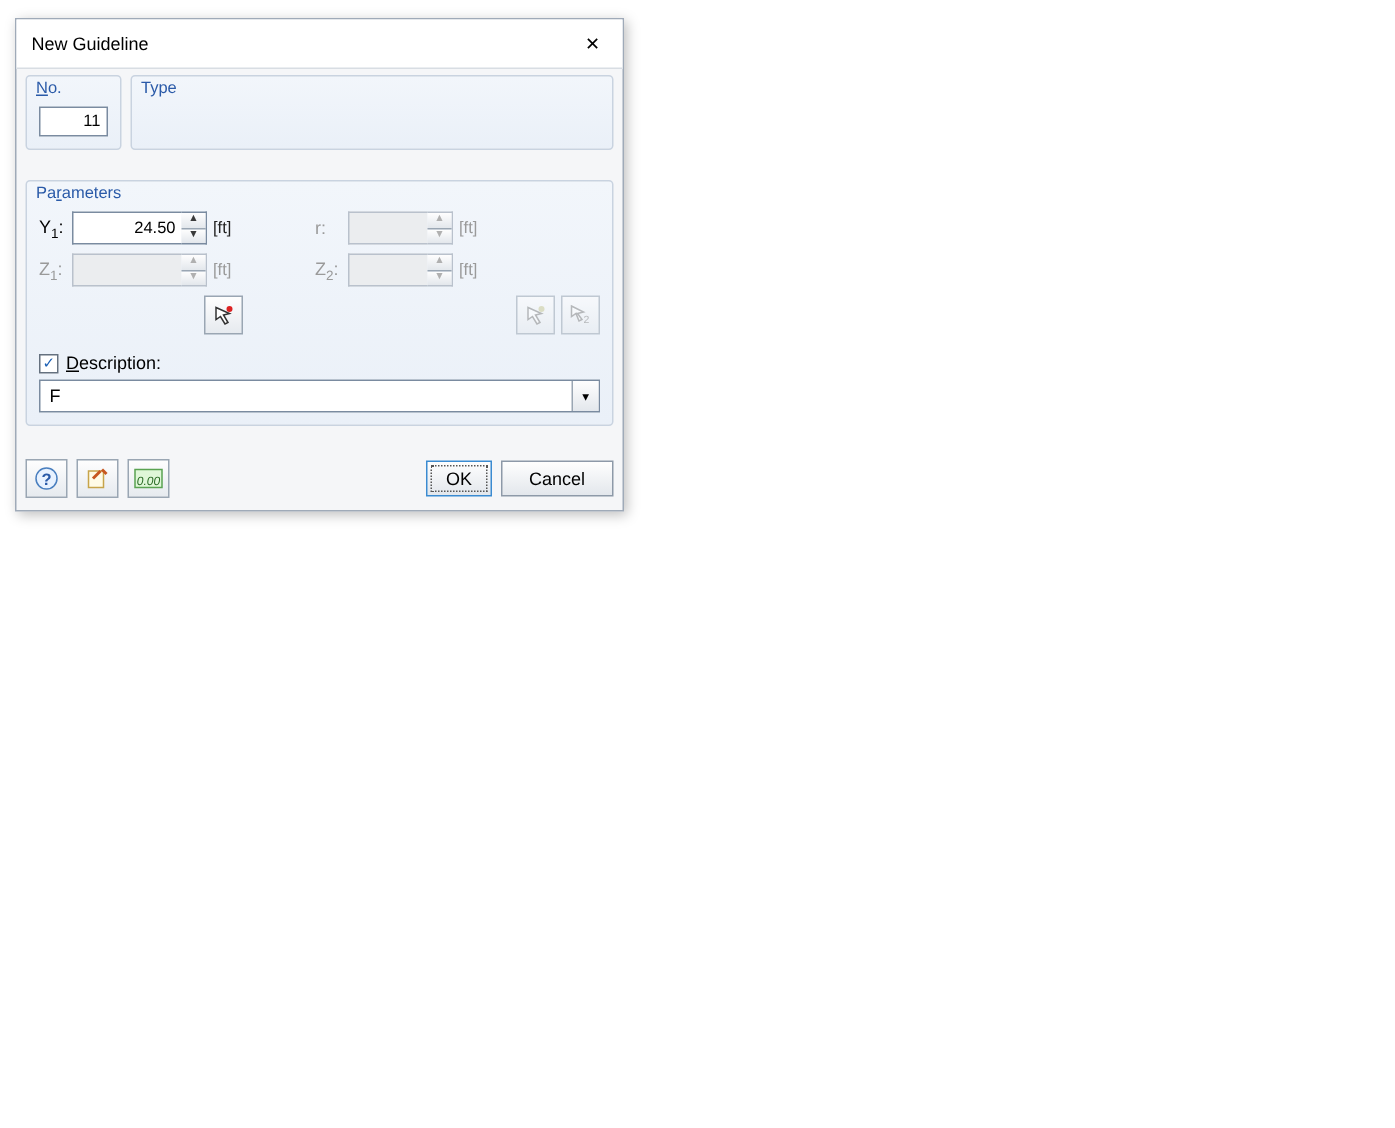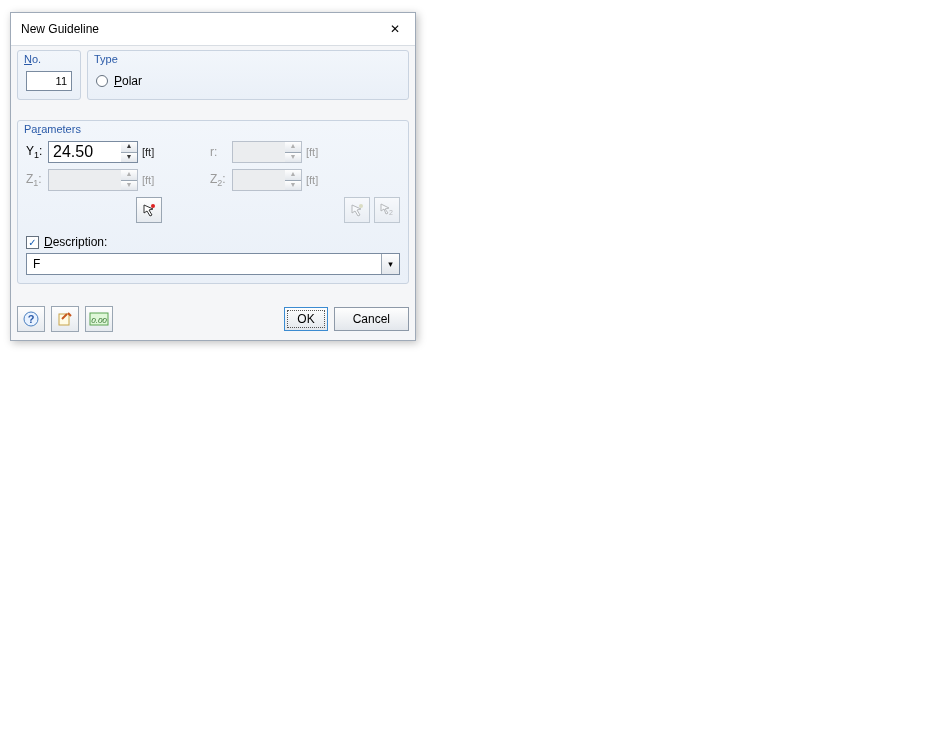--- a/index.html
+++ b/index.html
@@ -21,21 +21,21 @@
   
   .radio{display:flex;align-items:center;gap:6px;margin:1px 0;line-height:18px;cursor:pointer}
   .radio .dot{width:12px;height:12px;border:1px solid #65717f;border-radius:50%;background:#fff;position:relative;flex:0 0 12px}
   .radio.sel .dot::after{content:"";position:absolute;left:2px;top:2px;width:6px;height:6px;border-radius:50%;background:#333}
   .ul{text-decoration:underline}
   
   .pgrid{display:grid;grid-template-columns:22px 90px 24px 48px 22px 70px 24px;row-gap:6px;align-items:center}
   .plabel{font-size:12px}
   .sub{font-size:9px;vertical-align:sub}
   .spin{display:flex;height:22px}
-  .spin input{flex:1;width:0;border:1px solid #7a8ba0;border-right:0;text-align:left;padding:0 4px;font-size:16px;background:#fff}
+  .spin input{flex:1;width:0;border:1px solid #7a8ba0;border-right:0;text-align:right;padding:0 4px;font-size:11px;background:#fff}
   .spin.disabled input{background:#ebedef;color:#8a8a8a;border-color:#b9c1cc}
   .spinbtns{display:flex;flex-direction:column;border:1px solid #7a8ba0;border-left:0}
   .spin.disabled .spinbtns{border-color:#b9c1cc}
   .sb{width:16px;height:10px;font-size:7px;line-height:8px;text-align:center;background:linear-gradient(#fefefe,#e3e7ec);cursor:pointer;color:#3a3a3a}
   .sb+.sb{border-top:1px solid #9aa6b3}
   .spin.disabled .sb{color:#b0b0b0}
   .unit{font-size:11px;color:#222;padding-left:4px}
   .unit.dis{color:#9a9a9a}
   .iconbtn{width:26px;height:26px;border:1px solid #9aa6b3;background:linear-gradient(#fefefe,#e6eaef);display:flex;align-items:center;justify-content:center;cursor:pointer}
   .iconbtn.dis{opacity:.55;cursor:default}
@@ -202,24 +202,20 @@
     <span class="closebtn">✕</span>
   </div>
   <div class="body">
     <div class="row1">
       <div class="group no">
         <span class="lgd"><span class="ul">N</span><span>o.</span></span>
         <input class="numbox" value="11" style="">
       </div>
       <div class="group type">
         <span class="lgd">Type</span>
-        <label class="radio">
-            <span class="dot"></span>
-            <span><span class="ul">P</span>olar</span>
-          </label>
       </div>
     </div>
 
     <div class="group">
       <span class="lgd">Pa<span class="ul">r</span>ameters</span>
       <div class="pgrid">
 
         <span class="plabel">Y<span class="sub">1</span>:</span>
         <span class="spin">
           <input value="24.50" style="">

